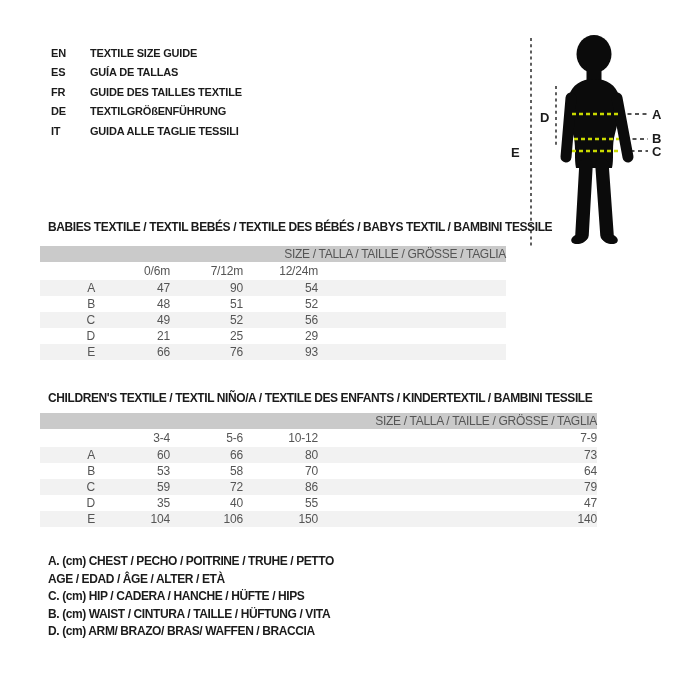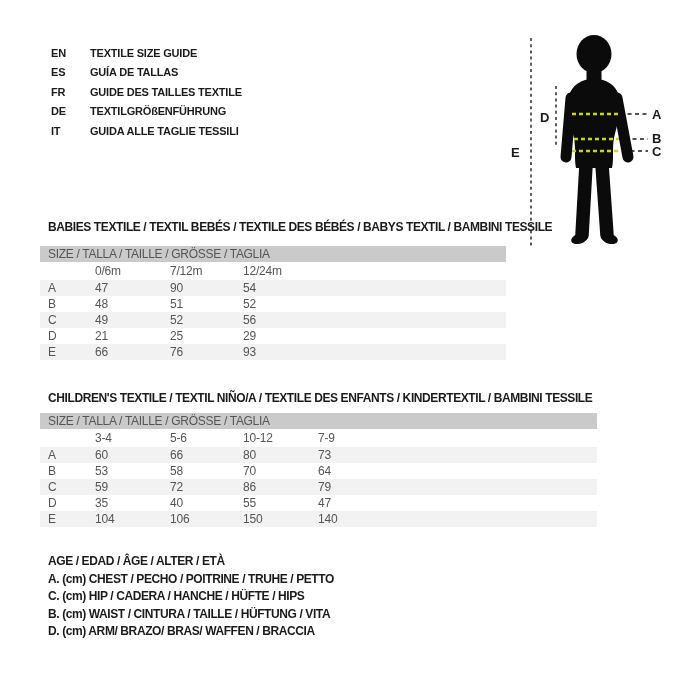--- a/index.html
+++ b/index.html
@@ -8,21 +8,21 @@
     font-family:"Liberation Sans","DejaVu Sans",sans-serif;color:#1b1b1b;
   }
   
   .lang-block{position:absolute;left:51px;top:44px;display:grid;grid-template-columns:39px auto;
     font-size:11px;font-weight:700;line-height:19.4px;letter-spacing:-0.2px;}
   
   .section-title{position:absolute;left:48px;font-size:12px;font-weight:700;letter-spacing:-0.4px;white-space:nowrap;color:#1b1b1b;}
   .babies-title{top:220px;text-align:right;}
   .children-title{top:391px;}
   
-  .size-table{position:absolute;left:40px;font-size:12px;color:#555;letter-spacing:-0.2px;}
+  .size-table{position:absolute;left:40px;font-size:12px;color:#555;letter-spacing:-0.2px;text-align:right;}
   .babies-table{top:246px;width:466px;}
   .children-table{top:413px;width:557px;}
   .t-header{background:#cacaca;height:16px;line-height:16px;padding-left:8px;letter-spacing:-0.3px;}
   .t-row{display:grid;grid-template-columns:55px 75px 73px 75px auto;height:16px;line-height:16px;}
   .t-row.sizes{height:18px;line-height:18px;}
   .t-row.alt{background:#f2f2f2;}
   .t-row .label{padding-left:8px;}
   
   .legend{position:absolute;left:48px;top:553px;font-size:12px;font-weight:700;
     line-height:17.6px;letter-spacing:-0.4px;white-space:nowrap;}
@@ -178,18 +178,18 @@
   <div class="t-row alt">
     <span class="label">E</span>
     <span>104</span>
     <span>106</span>
     <span>150</span>
     <span>140</span>
   </div>
 </div>
 
 <div class="legend">
+  <div>A. (cm) CHEST / PECHO / POITRINE / TRUHE / PETTO</div>
   <div>AGE / EDAD / ÂGE / ALTER / ETÀ</div>
-  <div>A. (cm) CHEST / PECHO / POITRINE / TRUHE / PETTO</div>
   <div>C. (cm) HIP / CADERA / HANCHE / HÜFTE / HIPS</div>
   <div>B. (cm) WAIST / CINTURA / TAILLE / HÜFTUNG / VITA</div>
   <div>D. (cm) ARM/ BRAZO/ BRAS/ WAFFEN / BRACCIA</div>
 </div>
 
 </body></html>

